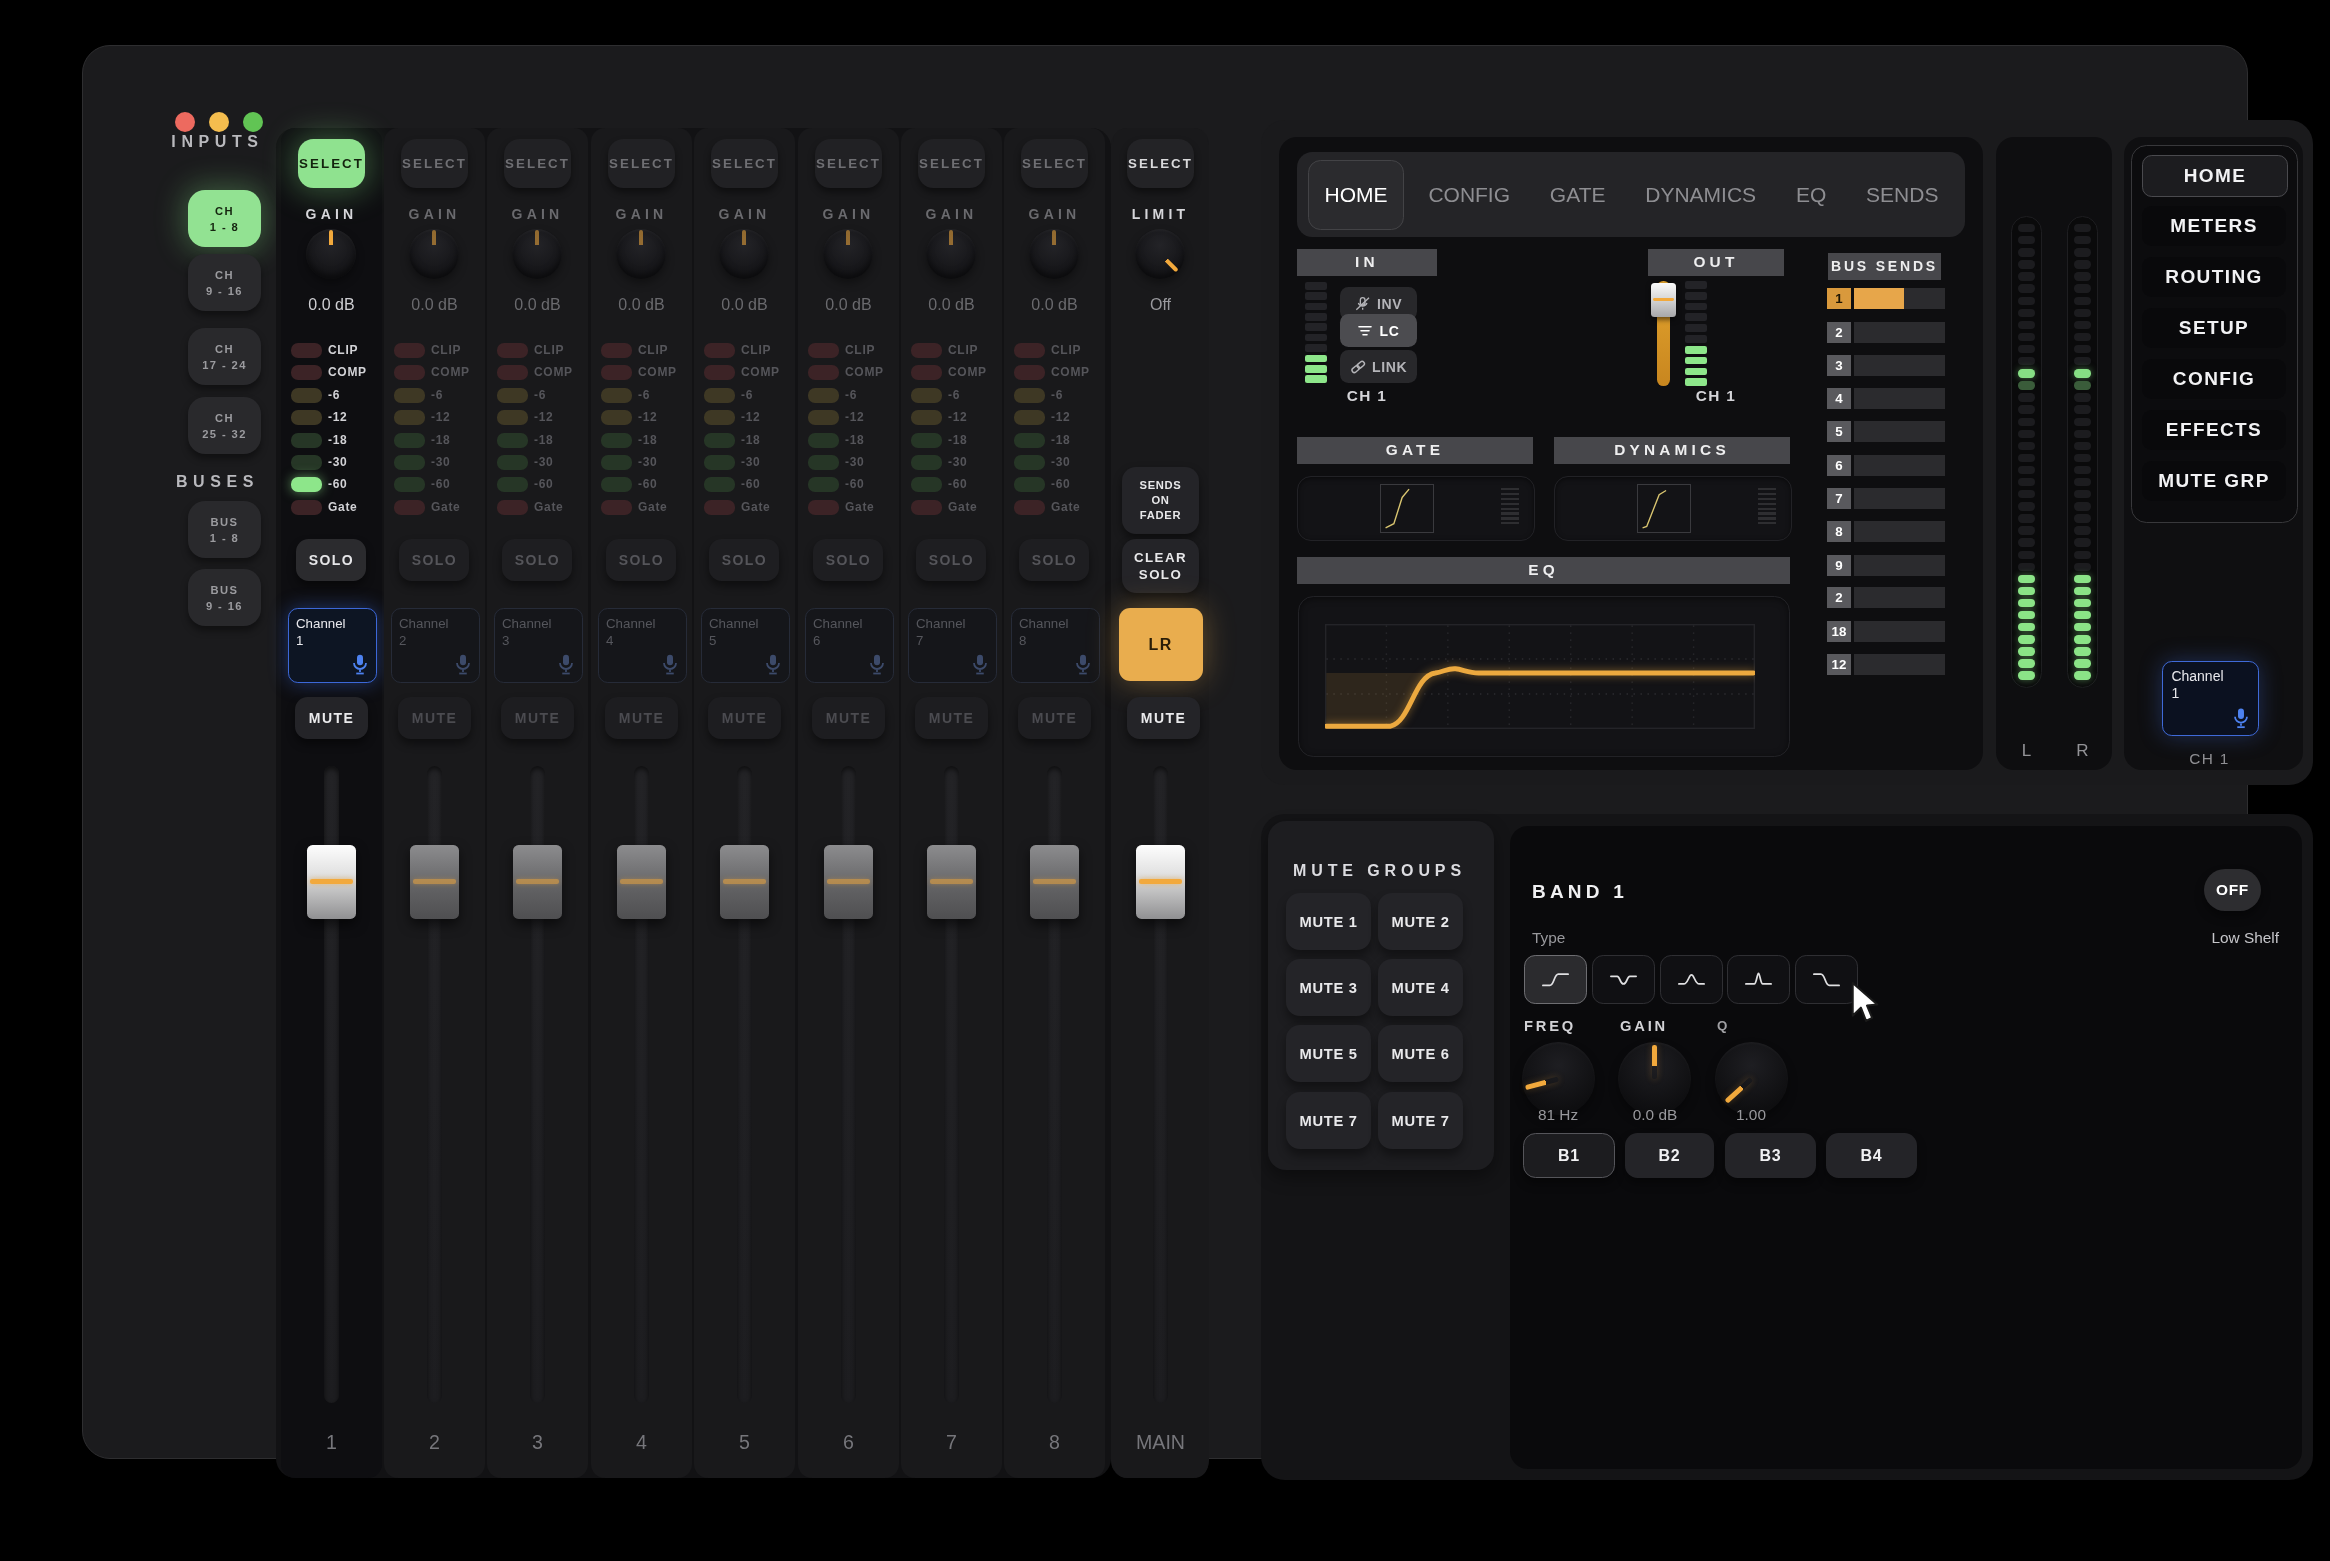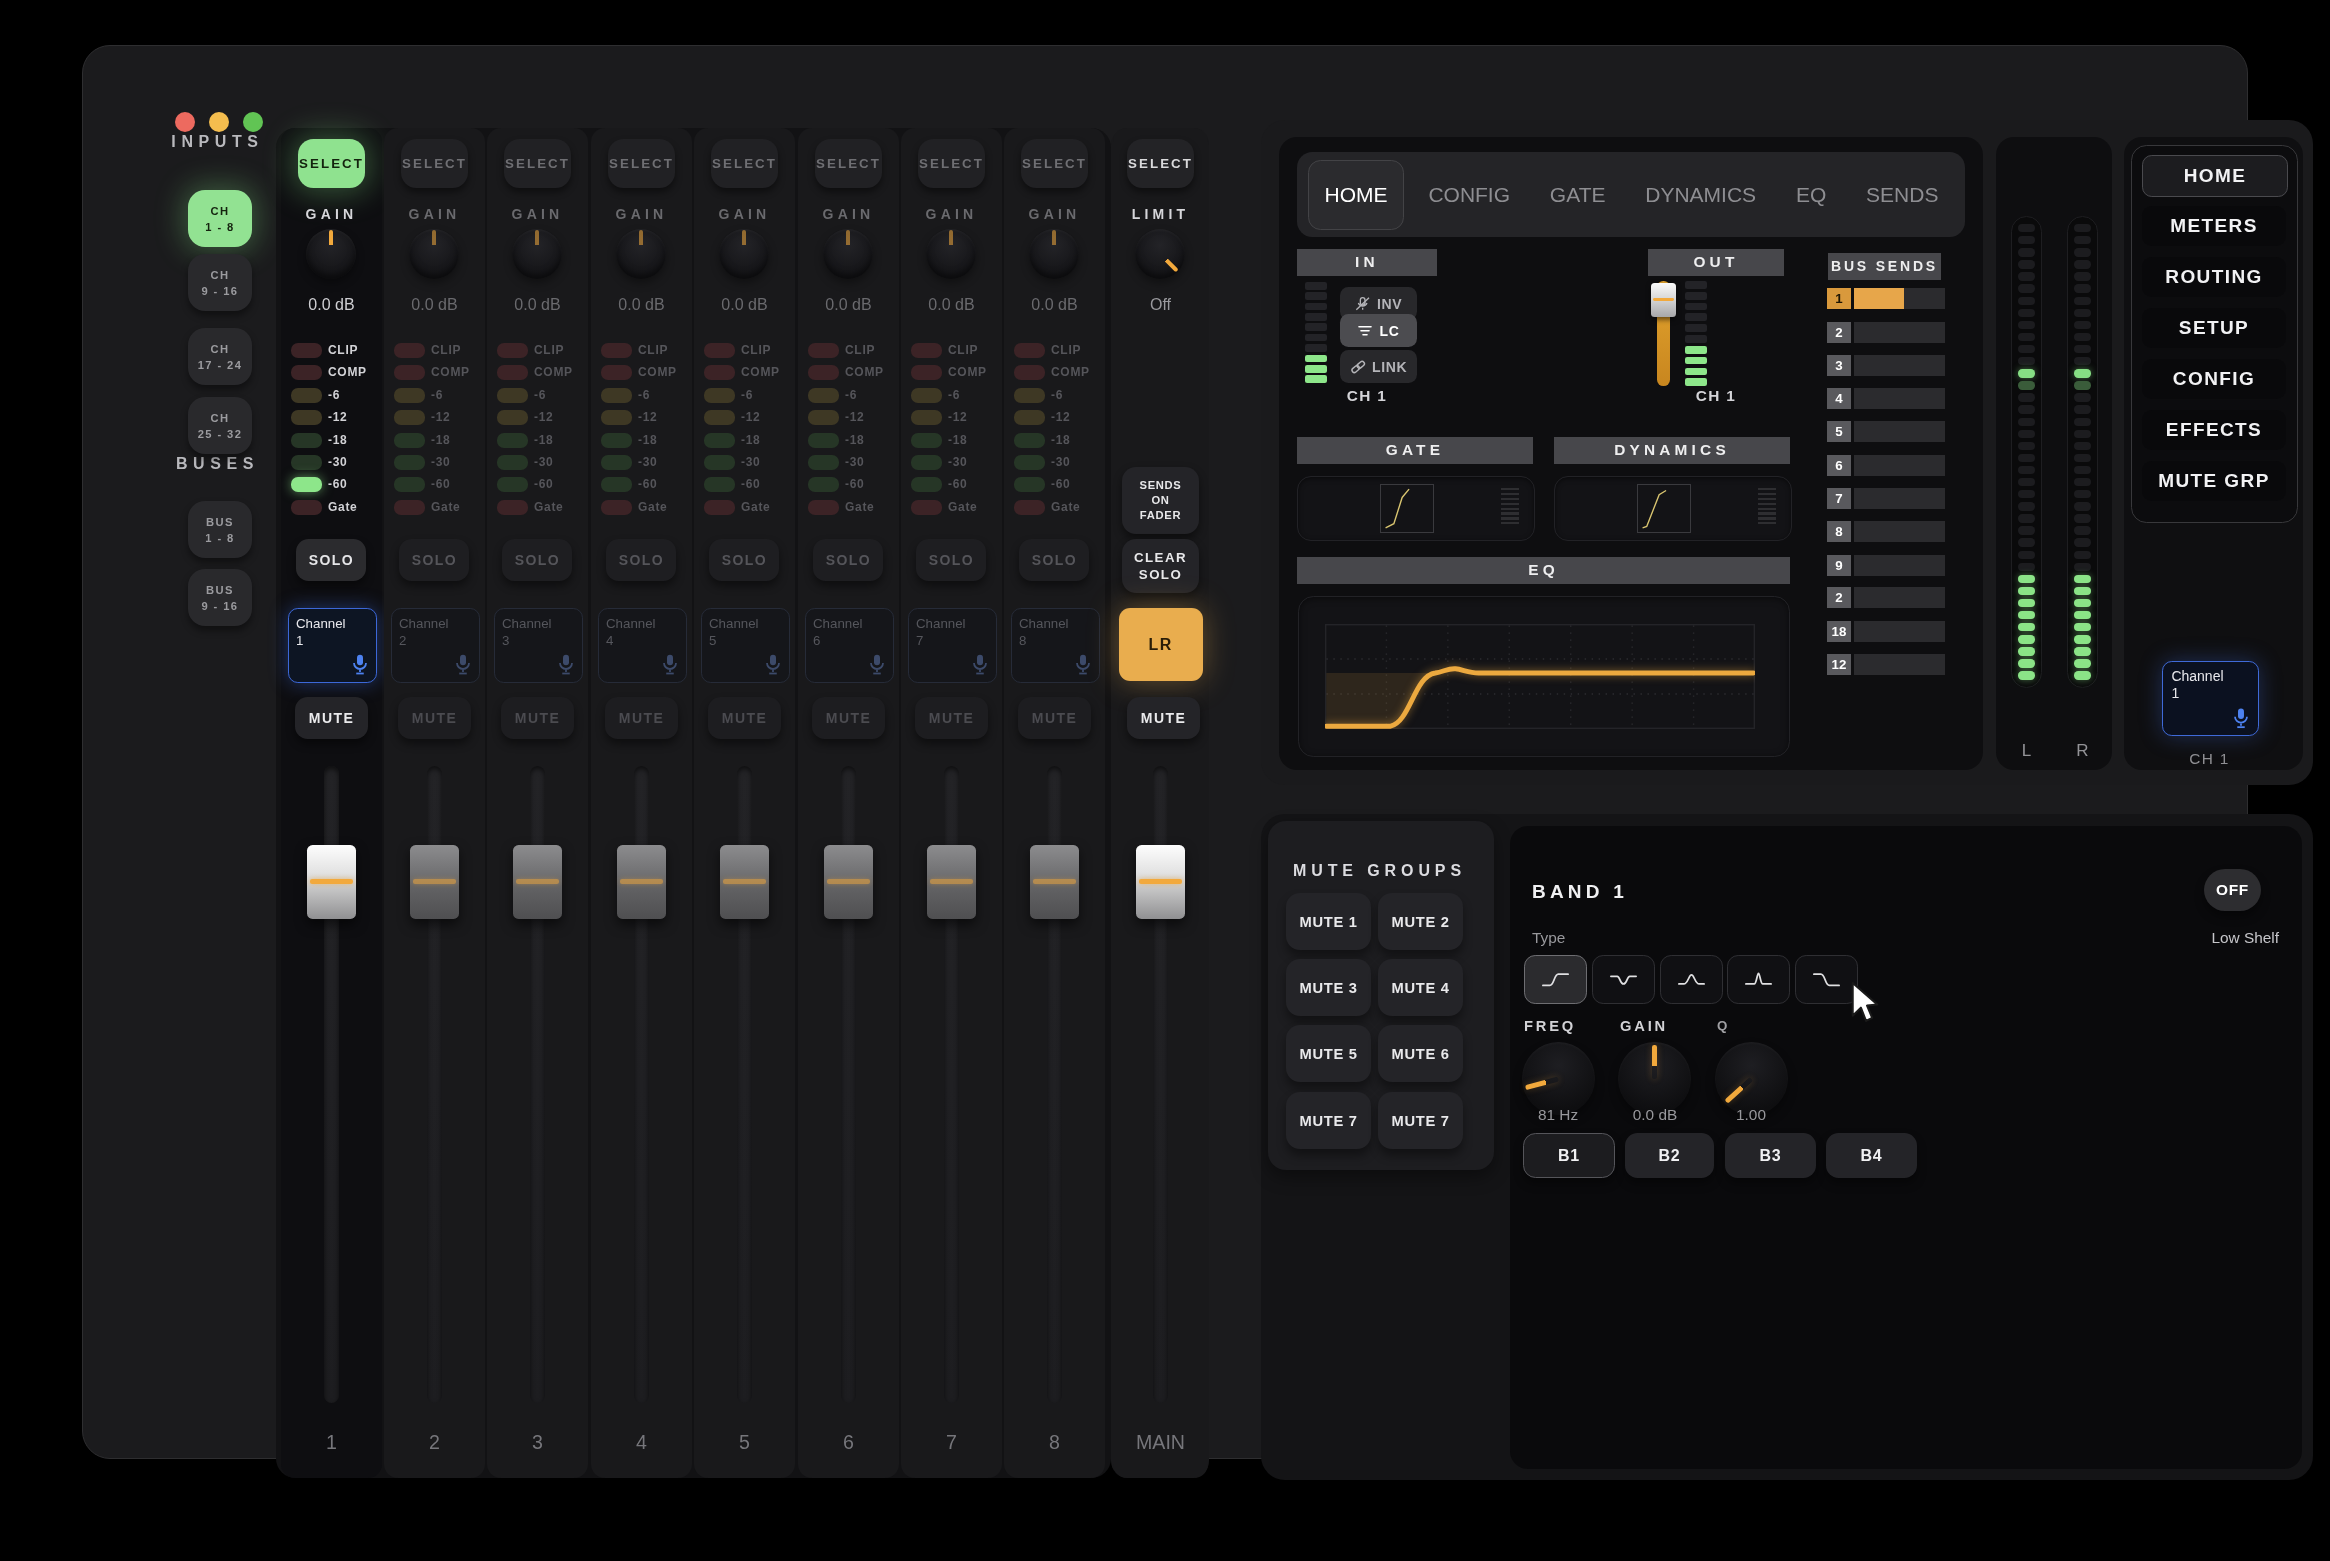--- a/index.html
+++ b/index.html
@@ -7,21 +7,21 @@
   #stage{position:absolute;inset:0;overflow:hidden;}
   .abs{position:absolute;}
   
   #app-window{position:absolute;left:82px;top:45px;width:2164px;height:1412px;background:#1b1b1d;border:0.7px solid #2e2e30;border-radius:28px;}
   .tl{position:absolute;top:66px;width:20px;height:20px;border-radius:50%;}
   .tl-0{left:92px;background:#ed6a5f;}
   .tl-1{left:126px;background:#f4bd4e;}
   .tl-2{left:160px;background:#61c454;}
   
   .side-label{position:absolute;left:82px;width:105px;text-align:center;font-size:16px;letter-spacing:5.6px;color:#b9b9bd;font-weight:bold;}
-  .group-btn{position:absolute;left:105px;width:64px;height:57px;border-radius:17px;display:flex;flex-direction:column;align-items:center;justify-content:center;gap:4px;font-size:11.2px;font-weight:bold;letter-spacing:1.4px;background:#29292c;color:#9b9b9f;box-shadow:0 4.2px 7px rgba(0,0,0,.4);}
+  .group-btn{position:absolute;left:105px;width:73px;height:57px;border-radius:17px;display:flex;flex-direction:column;align-items:center;justify-content:center;gap:4px;font-size:11.2px;font-weight:bold;letter-spacing:1.4px;background:#29292c;color:#9b9b9f;box-shadow:0 4.2px 7px rgba(0,0,0,.4);}
   .group-btn.active{background:#92e292;color:#15240f;box-shadow:0 0 29px 5.6px rgba(130,226,130,.30);}
   
   #strips-zone{position:absolute;left:193px;top:82px;width:835px;height:1350px;background:#121214;border-radius:19.6px;}
   #main-zone{position:absolute;left:1028px;top:82px;width:98px;height:1350px;background:#19191b;border-radius:17px;}
   .strip{position:absolute;top:82px;width:101px;height:1350px;background:#19191b;border-radius:14px;}
   .strip.sel{background:#0e0e11;}
   .strip.main{left:1030px;width:95px;background:#19191b;}
   .sel-btn{position:absolute;left:17px;top:10.5px;width:67px;height:49px;border-radius:15.4px;display:flex;align-items:center;justify-content:center;font-size:13.3px;font-weight:bold;letter-spacing:2.1px;background:#212124;color:#6f6f73;box-shadow:0 4.2px 7px rgba(0,0,0,.45);}
   .strip.sel .sel-btn{background:#8fe28f;color:#14230e;box-shadow:0 0 31px 5.6px rgba(135,226,135,.32);}
   .strip.main .sel-btn{left:14px;background:#232326;color:#d9d9db;}
@@ -133,21 +133,21 @@
 <div id="stage">
   <div id="app-window">
 
     <div id="traffic-lights">
         <div class="tl tl-0"></div>
         <div class="tl tl-1"></div>
         <div class="tl tl-2"></div>
       </div>
 
     <div class="side-label" style="top:87px;">INPUTS</div>
-    <div class="side-label" style="top:409px;">BUSES</div>
+    <div class="side-label" style="top:427px;">BUSES</div>
     <div id="sidebar-groups">
         <div class="group-btn active" style="top: 144px;">
           <span>CH</span>
           <span>1 - 8</span>
         </div>
         <div class="group-btn" style="top: 208px;">
           <span>CH</span>
           <span>9 - 16</span>
         </div>
         <div class="group-btn" style="top: 282px;">

